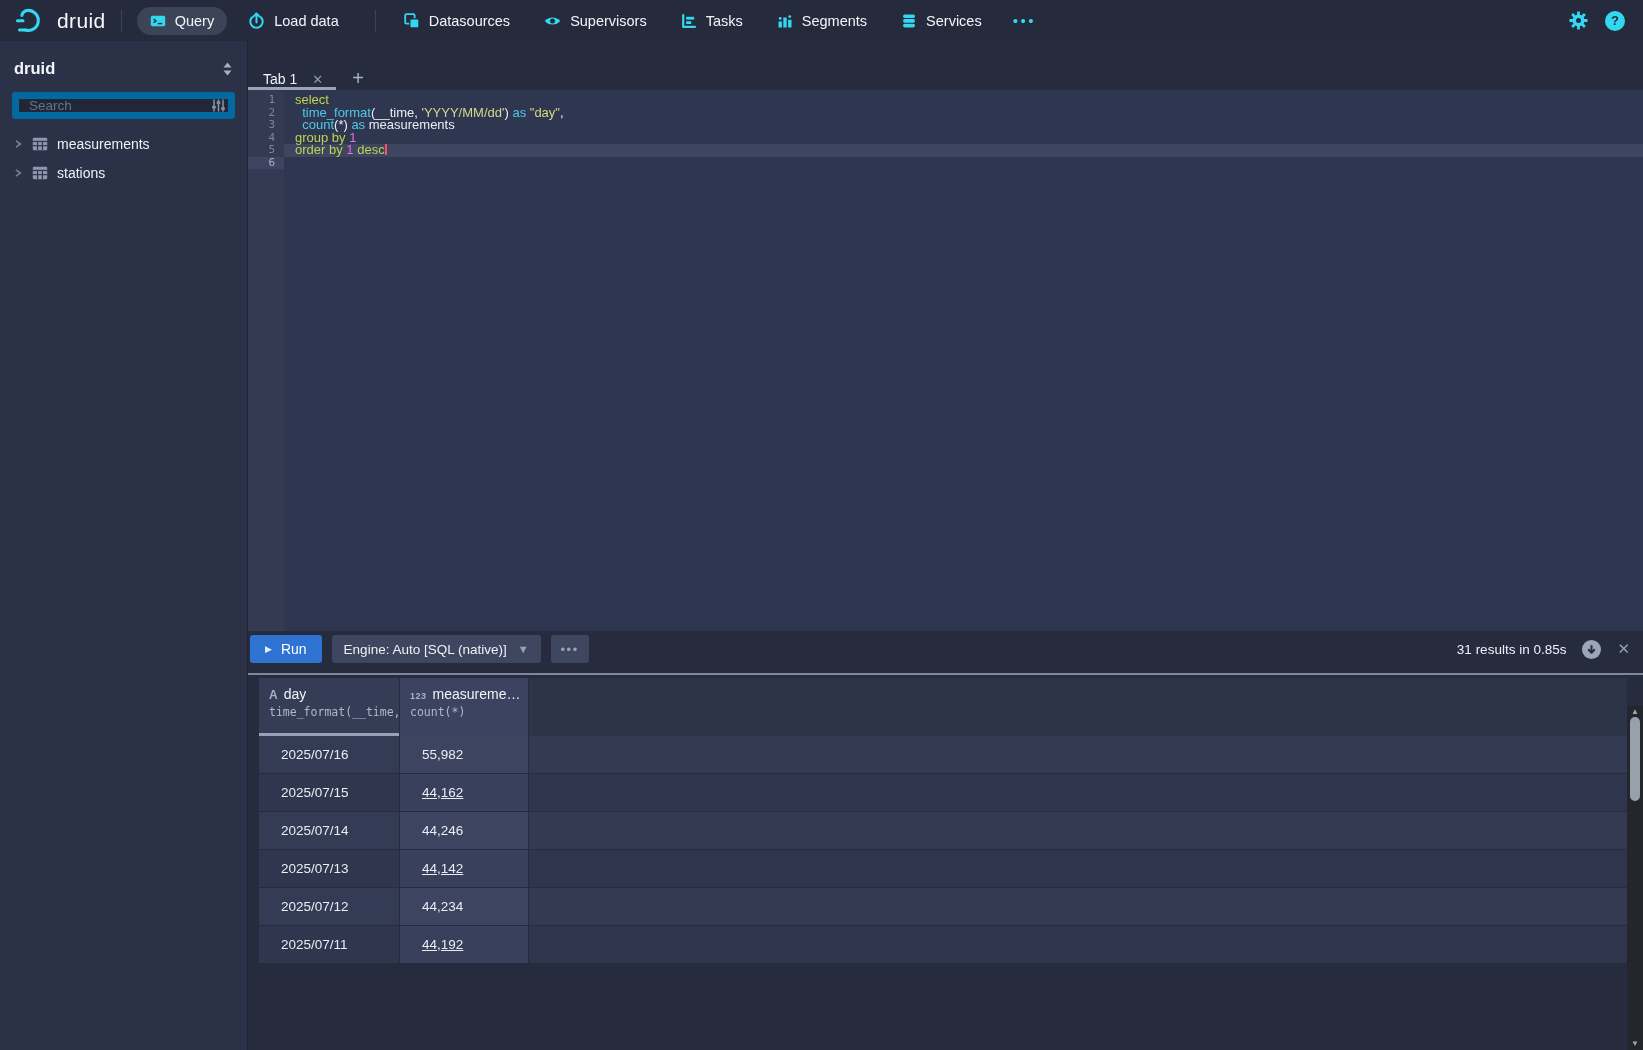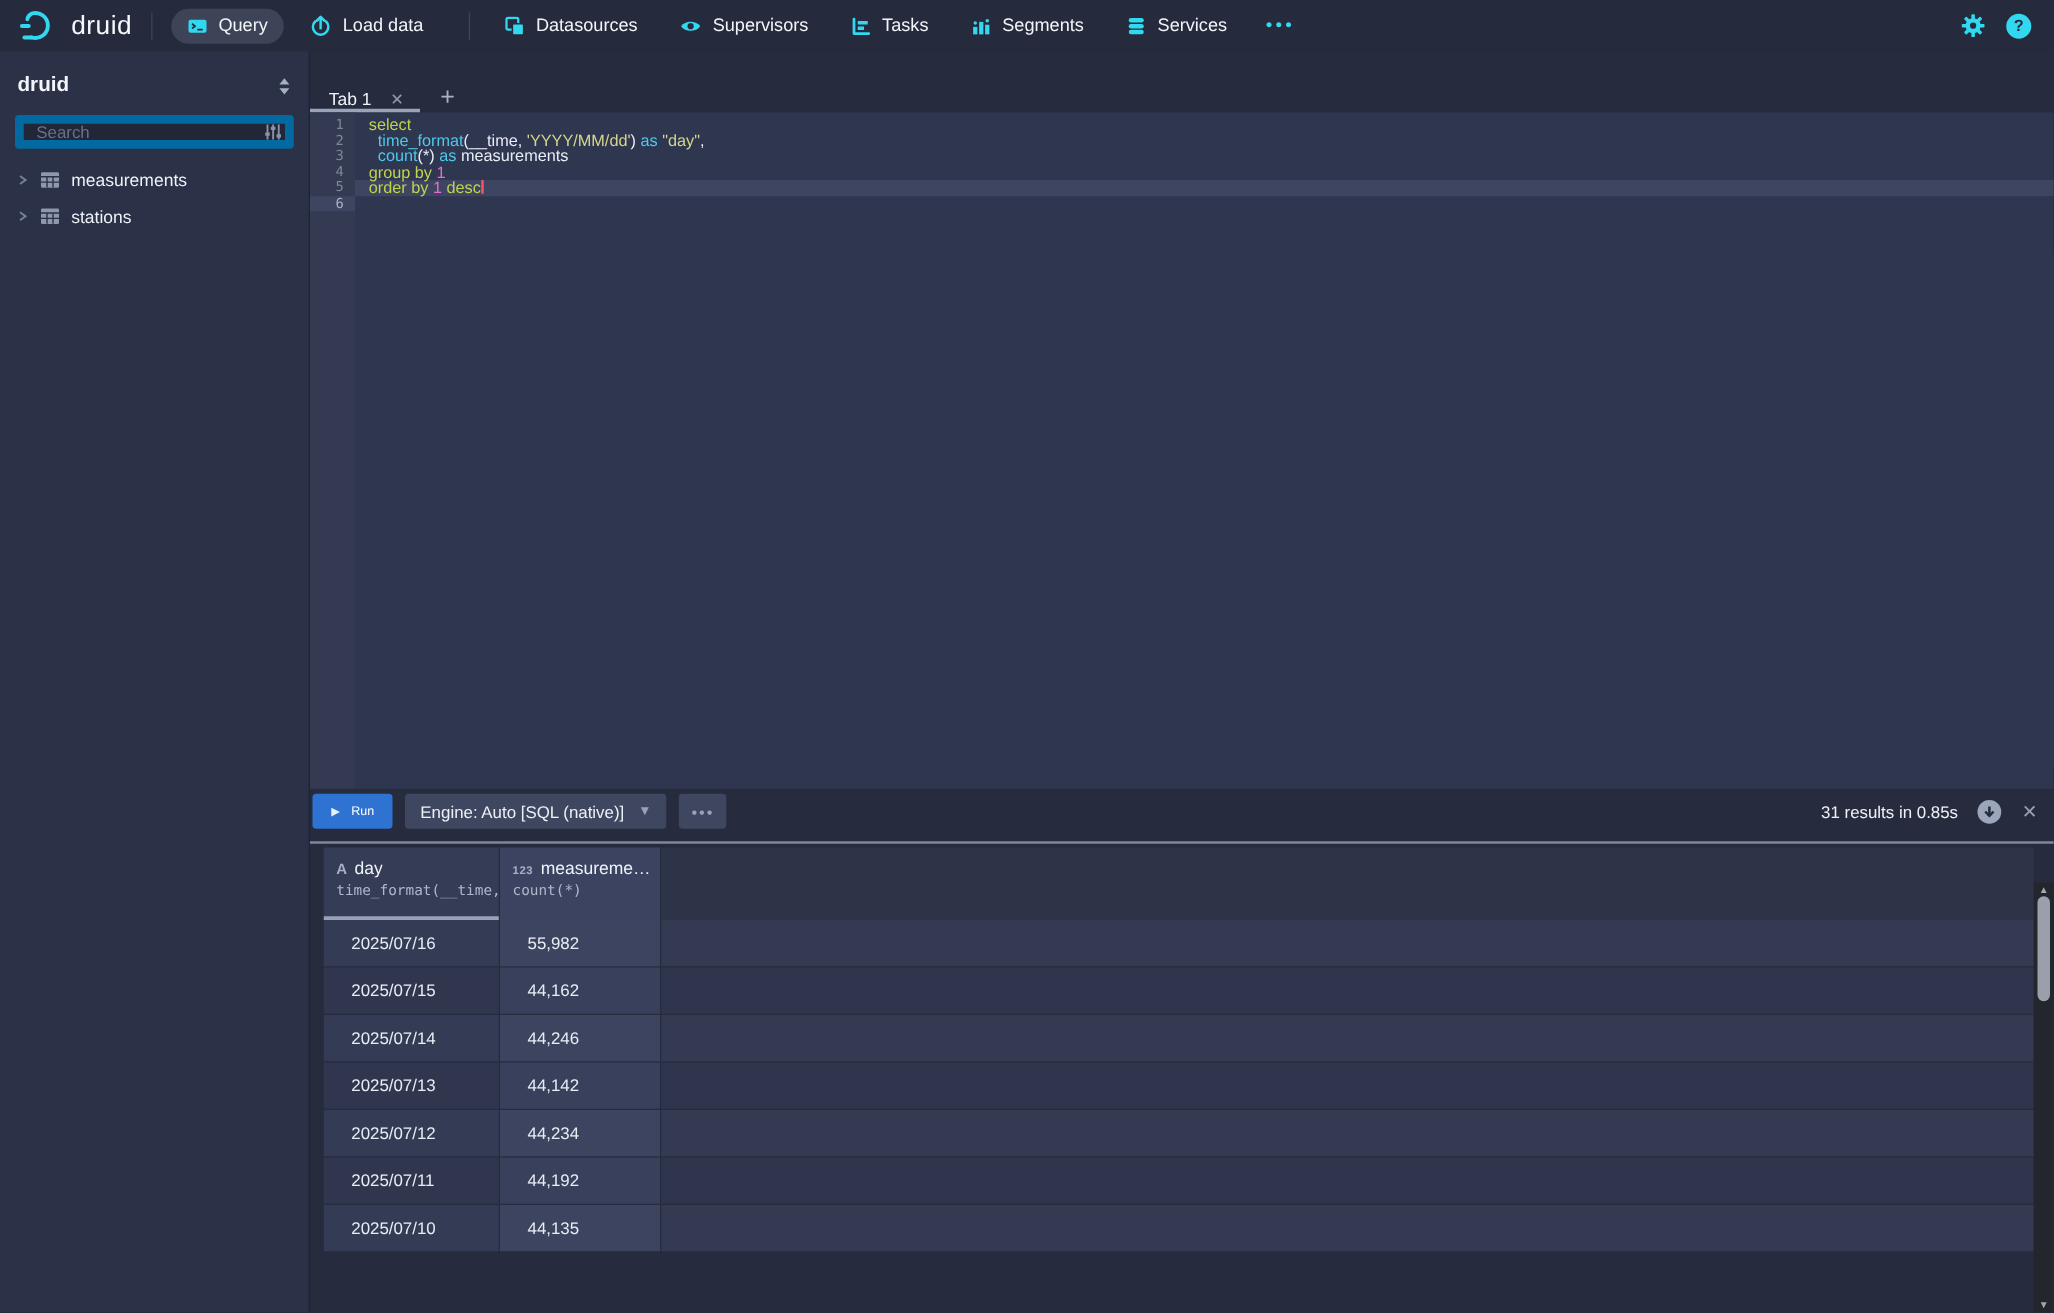--- a/index.html
+++ b/index.html
@@ -94,21 +94,21 @@
   
   .runbar {
     position:absolute; top:632px; left:248px; right:0; height:34px;
     display:flex; align-items:center; padding-left:2px;
   }
   .run-btn {
     height:28px; background:#2e72d2; border-radius:3px; display:flex;
     align-items:center; gap:9px; padding:0 15px; cursor:pointer;
   }
   .run-play { font-size:9px; color:#e8f1fb; }
-  .run-label { font-size:10px; color:#ffffff; }
+  .run-label { font-size:14px; color:#ffffff; }
   .engine-btn {
     height:28px; background:#3f4660; border-radius:3px; display:flex;
     align-items:center; gap:11px; padding:0 12px; margin-left:10px;
     font-size:13.5px; color:#edf1f6; cursor:pointer;
   }
   .caret-down { color:#98a2b5; font-size:11px; }
   .more-btn {
     height:28px; width:38px; background:#3f4660; border-radius:3px;
     display:flex; align-items:center; justify-content:center; margin-left:10px;
     color:#99a3b7; font-size:13px; letter-spacing:1.5px; cursor:pointer;
@@ -137,21 +137,21 @@
   .tbody { position:absolute; top:61px; left:11px; right:16px; }
   .trow { display:flex; gap:1px; height:37px; margin-bottom:1px; }
   .td { display:flex; align-items:center; padding-left:22px; font-size:13.5px; color:#e9edf4; }
   .td.c1 { width:140px; }
   .td.c2 { width:128px; }
   .td-rest { flex:1; }
   .trow.odd .c1 { background:#343b54; }
   .trow.odd .c2 { background:#3c4460; }
   .trow.odd .td-rest { background:#333a52; }
   .trow.even .c1 { background:#2f364e; }
-  .trow.even .c2 { background:#38405b; }
+  .trow.even .c2 { background:#38405b;text-decoration:underline; }
   .trow.even .td-rest { background:#2e354c; }
 
   
   .vscroll { position:absolute; top:31px; right:0; bottom:0; width:16px; background:#24262e; }
   .vs-up { position:absolute; top:1px; left:0; width:16px; text-align:center; color:#a2a6af; font-size:8px; cursor:pointer; }
   .vs-thumb { position:absolute; top:11px; left:3px; width:10px; height:84px; background:#9aa0ab; border-radius:5px; cursor:pointer; }
   .vs-down { position:absolute; bottom:2px; left:0; width:16px; text-align:center; color:#a2a6af; font-size:8px; cursor:pointer; }
 </style>
 </head>
 <body>
@@ -432,25 +432,20 @@
     <div class="trow odd">
       <div class="td c1">2025/07/12</div>
       <div class="td c2">44,234</div>
       <div class="td-rest"></div>
     </div>
     <div class="trow even">
       <div class="td c1">2025/07/11</div>
       <div class="td c2">44,192</div>
       <div class="td-rest"></div>
     </div>
-    <div class="trow odd">
-      <div class="td c1">2025/07/10</div>
-      <div class="td c2">44,135</div>
-      <div class="td-rest"></div>
-    </div>
   </div>
 
   <div class="vscroll">
     <div class="vs-up">▲</div>
     <div class="vs-thumb"></div>
     <div class="vs-down">▼</div>
   </div>
 </div>
 
 </body></html>

